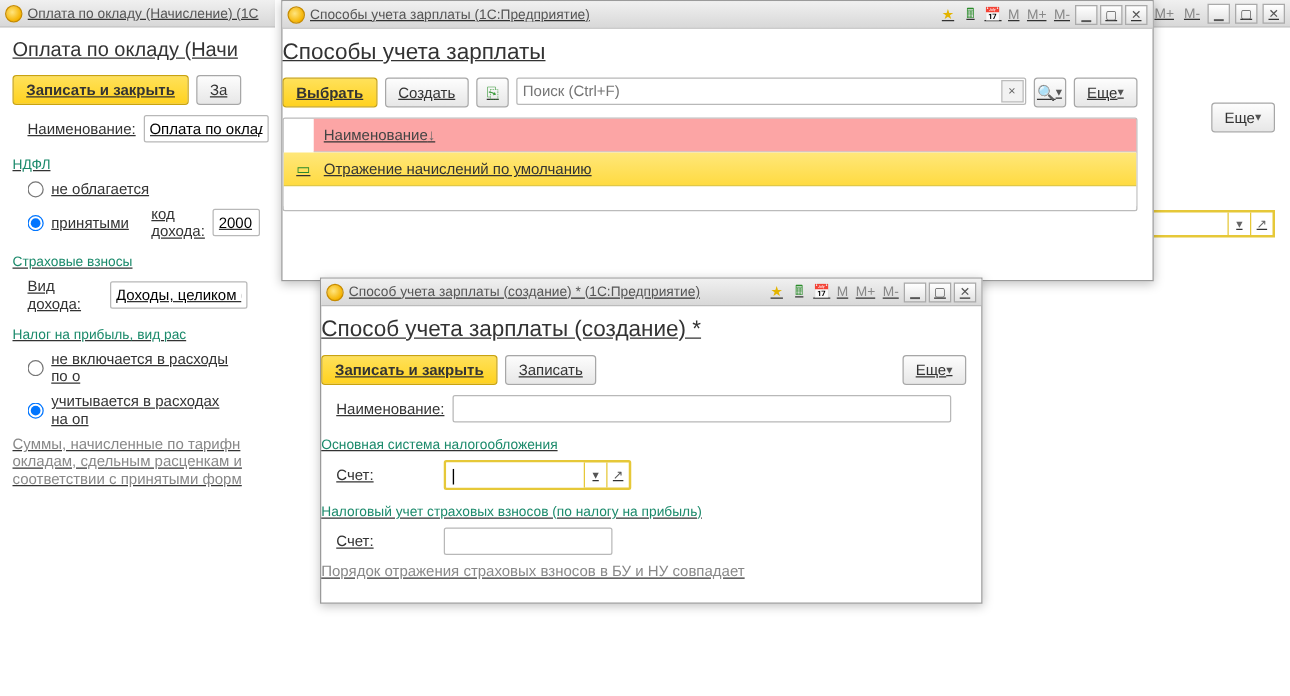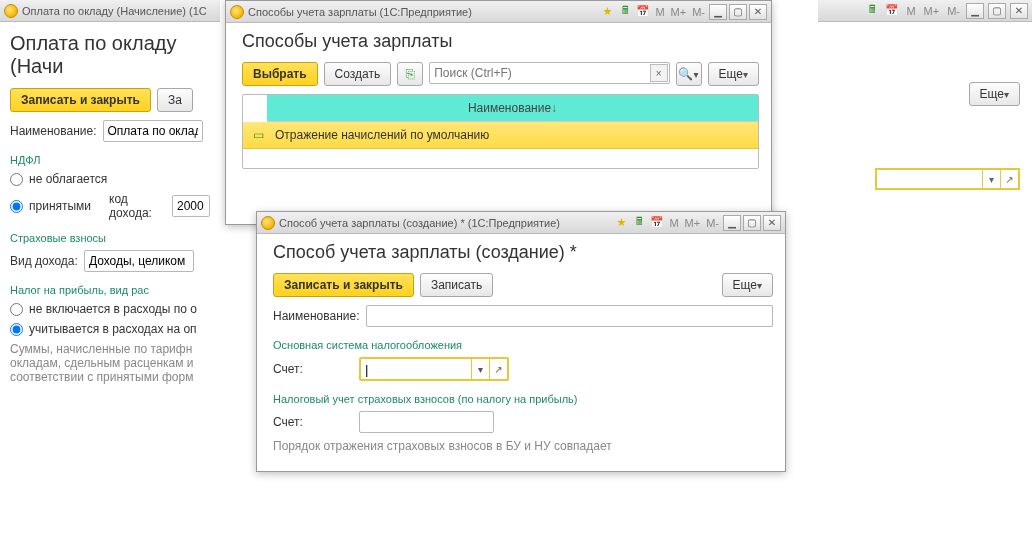--- a/index.html
+++ b/index.html
@@ -13,20 +13,21 @@
   overflow: hidden;
   color: #333;
 }
 
 
 .window {
   position: absolute;
   background: #fff;
   border: 1px solid #9a9a9a;
   box-shadow: 0 2px 8px rgba(0,0,0,0.25);
+  text-decoration: underline;
 }
 .titlebar {
   height: 22px;
   background: linear-gradient(to bottom,#f0f0f0,#d8d8d8);
   display: flex;
   align-items: center;
   padding: 0 4px;
   gap: 4px;
   border-bottom: 1px solid #bbb;
   font-size: 11px;
@@ -44,21 +45,21 @@
   background: linear-gradient(#fff,#e2e2e2);
   display: inline-flex; align-items: center; justify-content: center;
   font-size: 10px; color: #555;
 }
 .titlebar-mini-icon { width: 16px; height:16px; display:inline-flex; align-items:center; justify-content:center; font-size:11px; }
 .titlebar-mini-icon.calc { color:#2a8c2a; }
 .titlebar-mini-icon.cal  { color:#d87a1b; }
 .titlebar-mem { color:#888; font-size:11px; padding:0 2px; }
 
 
-.winbody { padding: 8px 12px 12px 16px; }
+.winbody { padding: 8px 12px 12px 0; }
 .h1 { font-size: 18px; font-weight: 400; margin-bottom: 10px; }
 
 
 .btn {
   display: inline-flex; align-items: center; justify-content: center;
   height: 24px; padding: 0 10px;
   border: 1px solid #a7a7a7; border-radius: 3px;
   background: linear-gradient(#fdfdfd,#e7e7e7);
   font-size: 12px; color:#333; white-space: nowrap;
 }
@@ -83,33 +84,33 @@
   position:absolute; right:2px; top:2px; width:18px;height:18px;
   border:1px solid #bbb; background:#f2f2f2; font-size:10px; color:#666;
   display:flex;align-items:center;justify-content:center;
 }
 
 
 .grid {
   border:1px solid #bbb; border-radius:2px;
 }
 .grid-header {
-  display:flex; align-items:center; justify-content:center;
-  padding:6px 8px; background:#5eead4; border-bottom:1px solid #ccc;
+  display:flex; align-items:center; justify-content:flex-start;
+  padding:6px 8px; background:#fca5a5; border-bottom:1px solid #ccc;
   font-size:12px; color:#444;margin-left:24px;
 }
 .grid-row {
   display:flex; align-items:center; gap:8px;
   padding:6px 10px; background:linear-gradient(#ffe77a,#ffdb42);
   border-bottom:1px solid #e0c84a;
 }
 .grid-row .row-icon { color:#2c8a2c; font-size:12px; width:14px; }
 
 
-.form-row { display:flex; align-items:center; margin:6px 0; gap:6px; font-size:12px; }
+.form-row { display:flex; align-items:center; margin:6px 12px; gap:6px; font-size:12px; }
 .section-title { color:#1b8a6b; margin:12px 0 6px 0; font-size:11px; }
 .green-text { color:#1b8a6b; }
 .hint { color:#888; font-size:12px; margin-top:6px; max-width:440px; }
 
 
 .radio { display:inline-flex; align-items:center; gap:6px; margin-right:12px; }
 .radio input { width:13px; height:13px; }
 
 
 .input-group-yellow {
@@ -120,26 +121,26 @@
   width:18px; height:20px; border-left:1px solid #e6c838;
   display:flex;align-items:center;justify-content:center; font-size:10px; color:#555;
 }
 
 
 .arrow-sort { color:#666; font-size:12px; }
 
 
 #win-bg1 { left:0; top:0; width:220px; height:557px; border:none; box-shadow:none; }
 #win-bg3 { left:818px; top:0; width:214px; height:557px; border:none; box-shadow:none; }
-#win-list { left:225px; top:0; width:547px; height:225px; }
-#win-create { left:256px; top:211px; width:530px; height:261px; }
+#win-list { left:225px; top:0; width:698px; height:225px; }
+#win-create { left:256px; top:222px; width:530px; height:261px; }
 
 
 #win-bg1 .winbody { padding:10px; }
-#win-bg1 .h1 { font-size:20px; }
+#win-bg1 .h1 { font-size:16px; }
 
 
 .yellow-outline-field {
   display:inline-flex; height:22px; border:2px solid #e6c838; width:145px;
 }
 .yellow-outline-field span { display:flex;align-items:center;justify-content:center; width:18px; border-left:1px solid #e6c838; font-size:10px; color:#666; }
 .yellow-outline-field .spacer { flex:1; border:none; }
 
 
 #win-list .grid { height:75px; }

